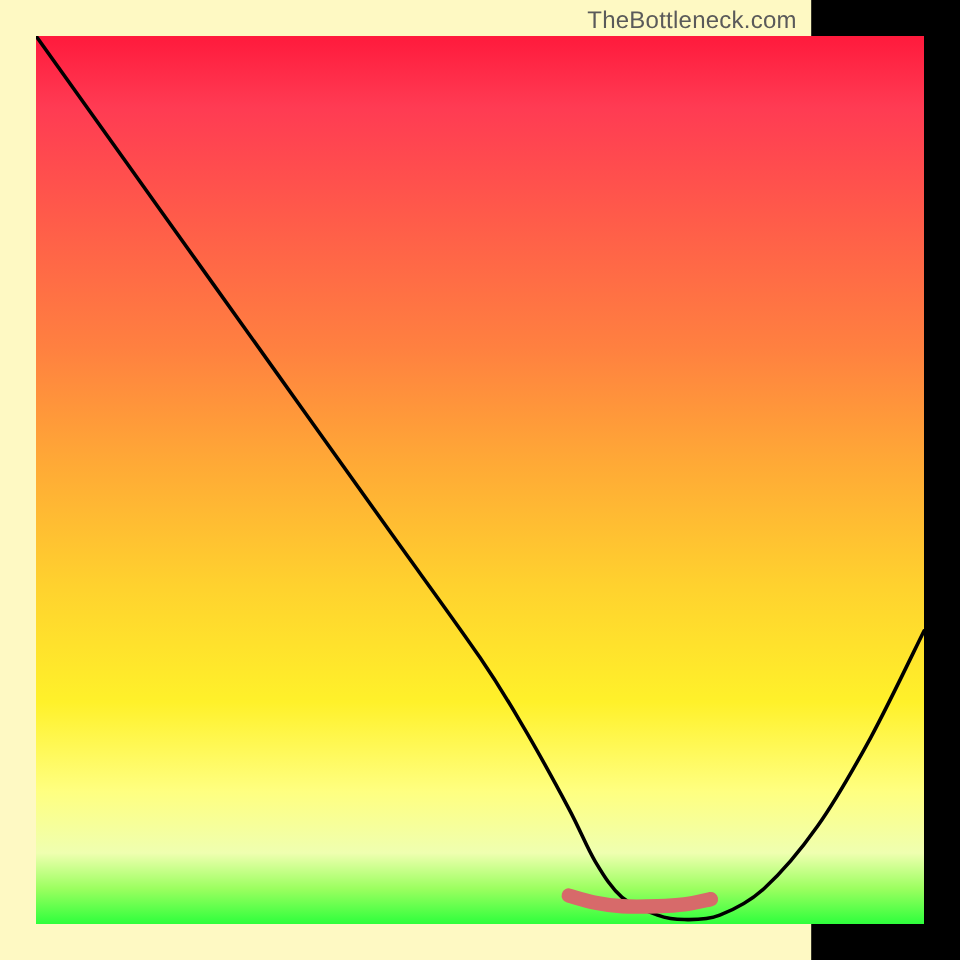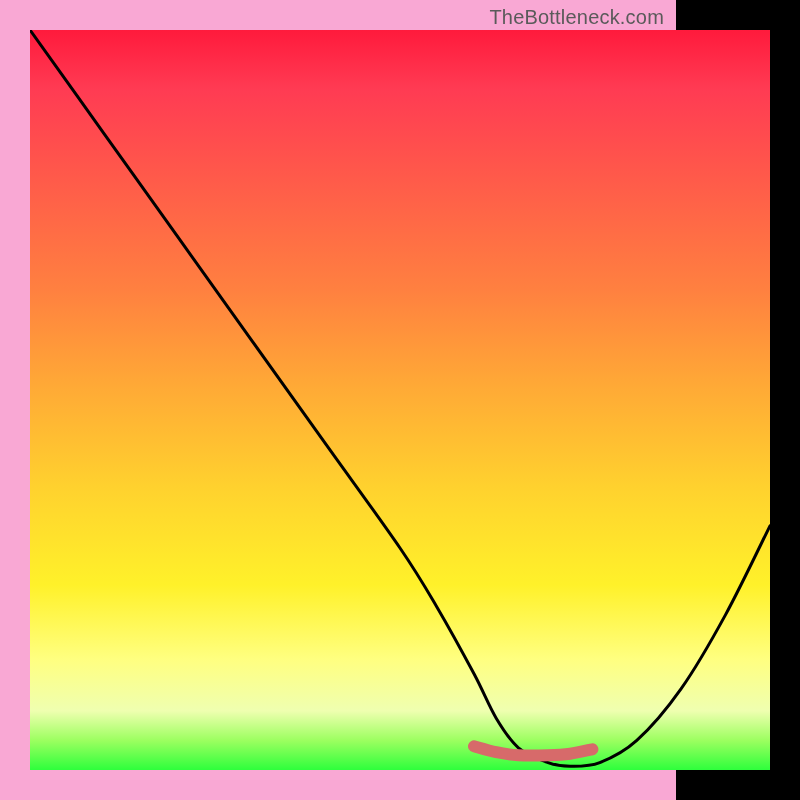--- a/index.html
+++ b/index.html
@@ -8,21 +8,21 @@
     width: 800px;
     height: 800px;
     overflow: hidden;
     background: #000;
     font-family: Arial, Helvetica, sans-serif;
   }
   .frame {
     position: relative;
     width: 676px;
     height: 800px;
-    background: #f9a8d4;
+    background: #fef9c3;
   }
   .plot-area {
     position: absolute;
     left: 30px;
     top: 30px;
     width: 740px;
     height: 740px;
     
     background: linear-gradient(
       to bottom,

